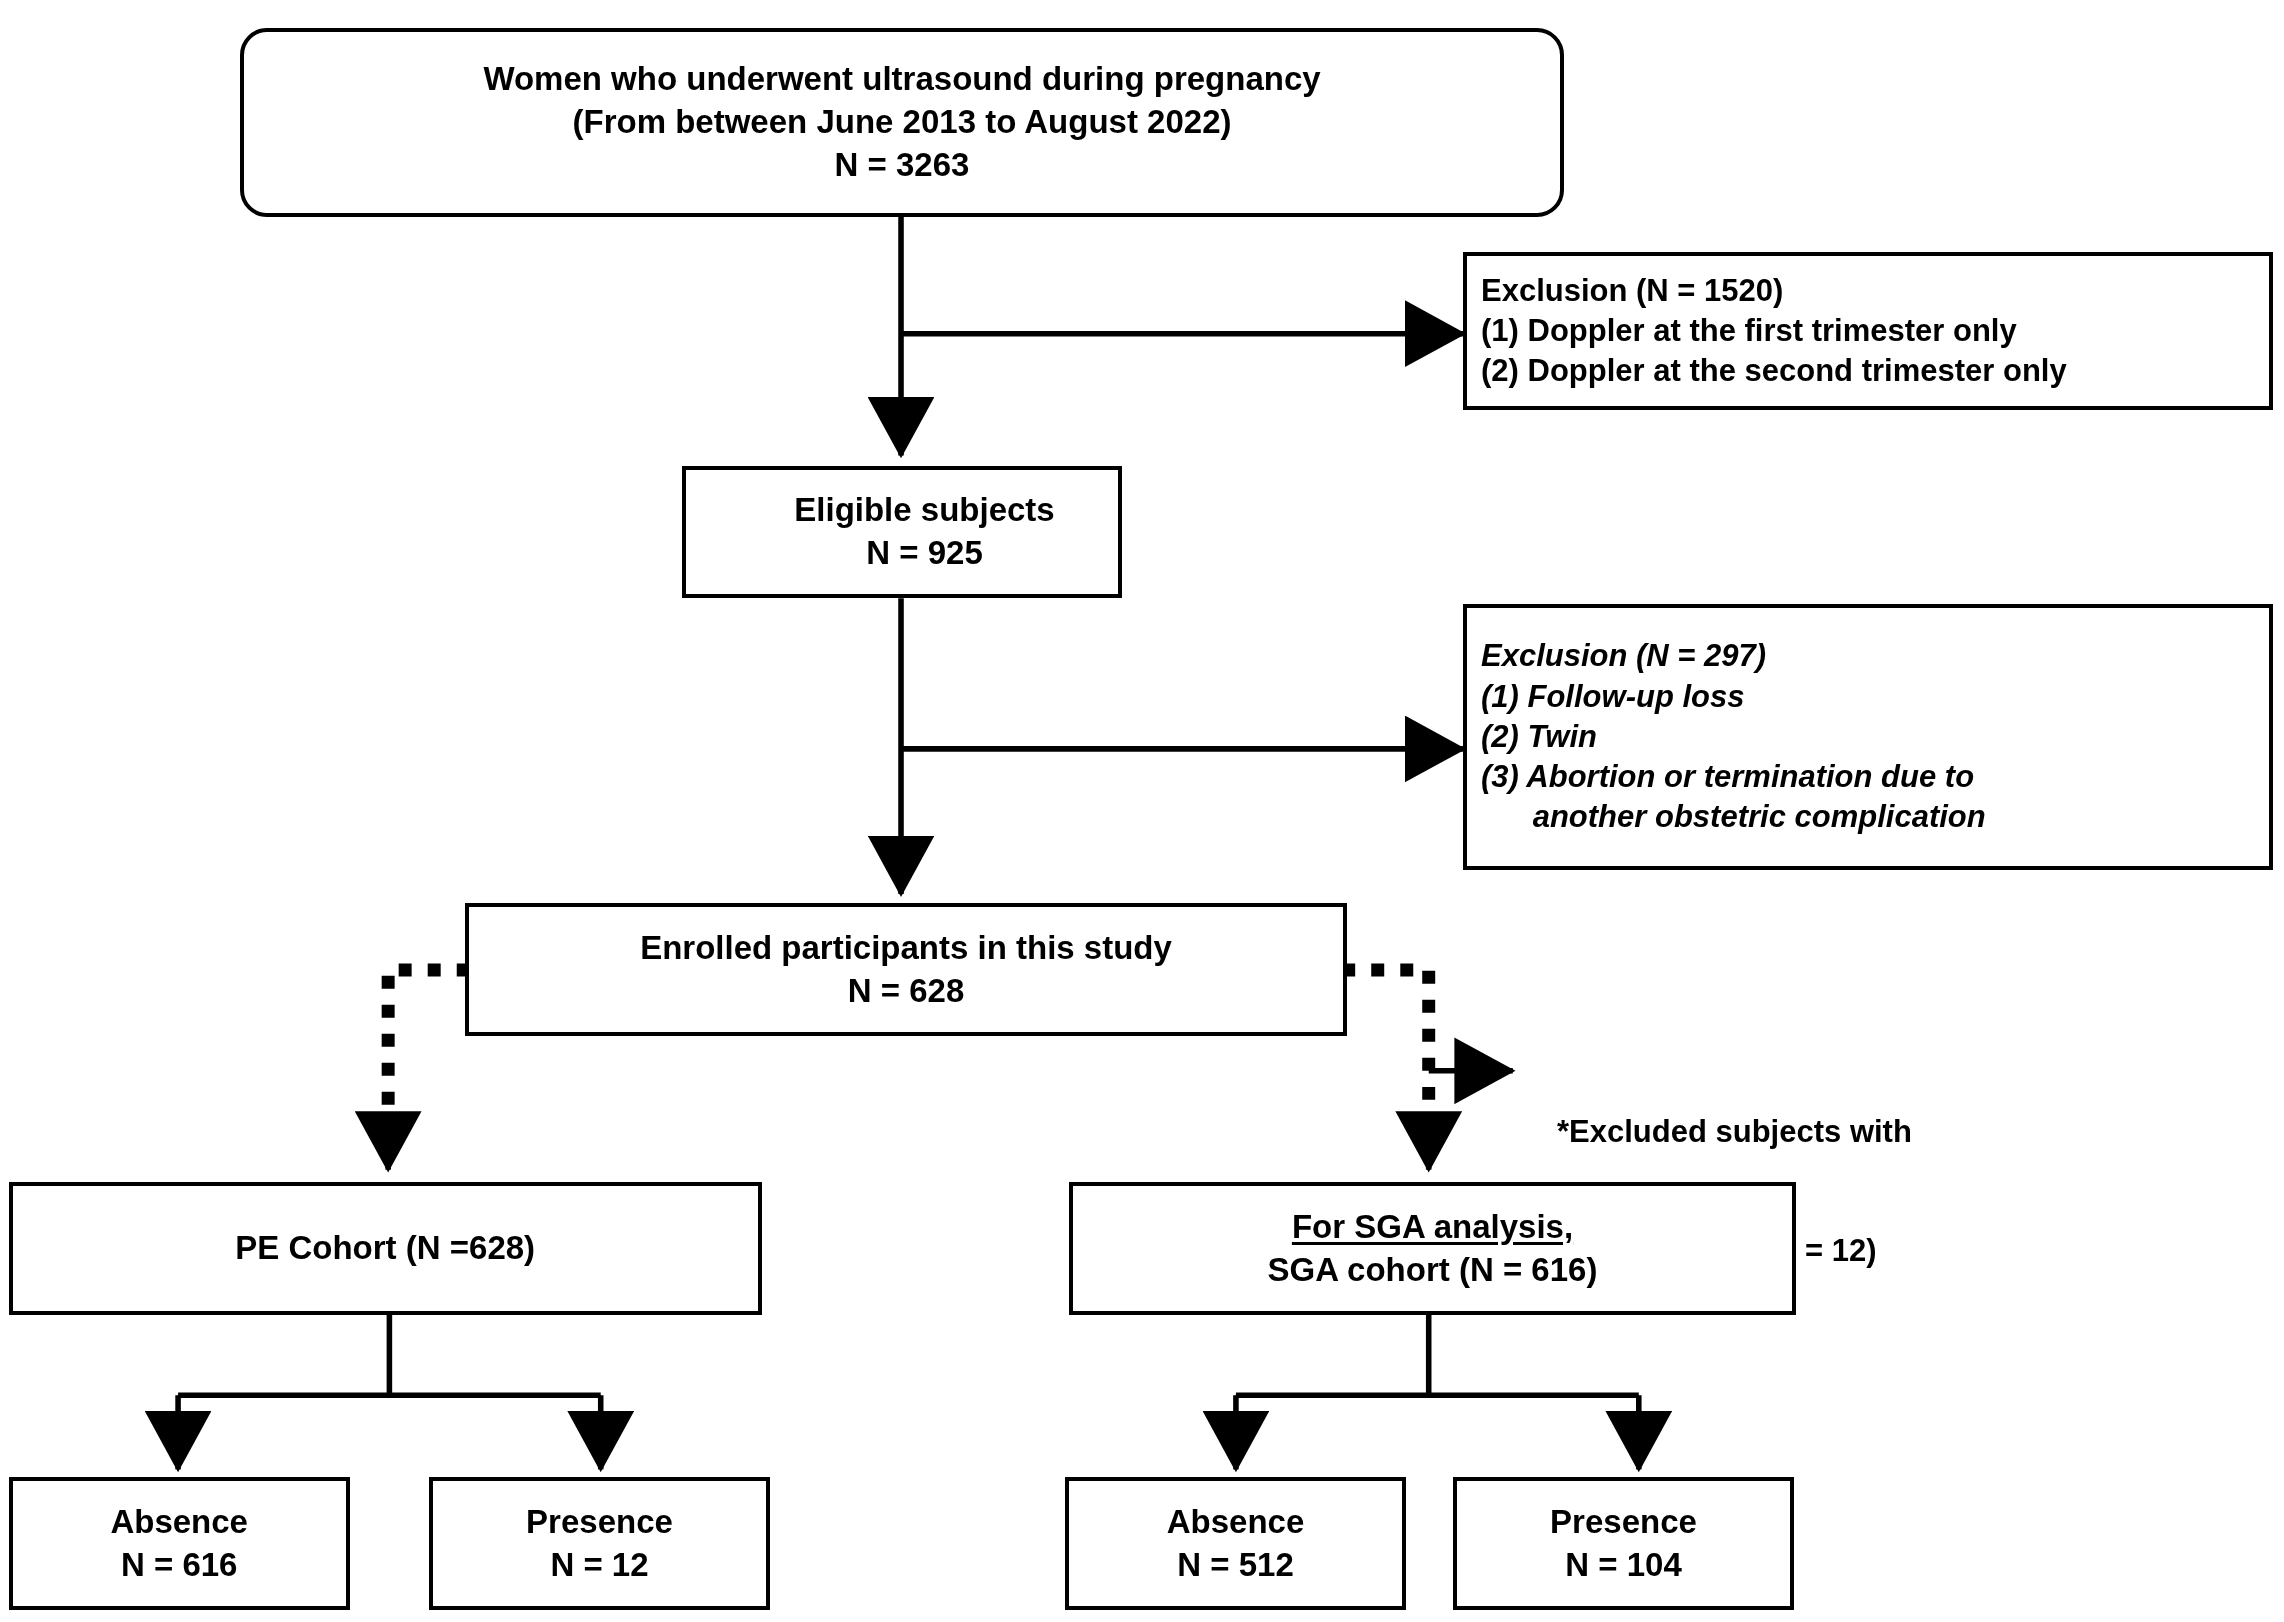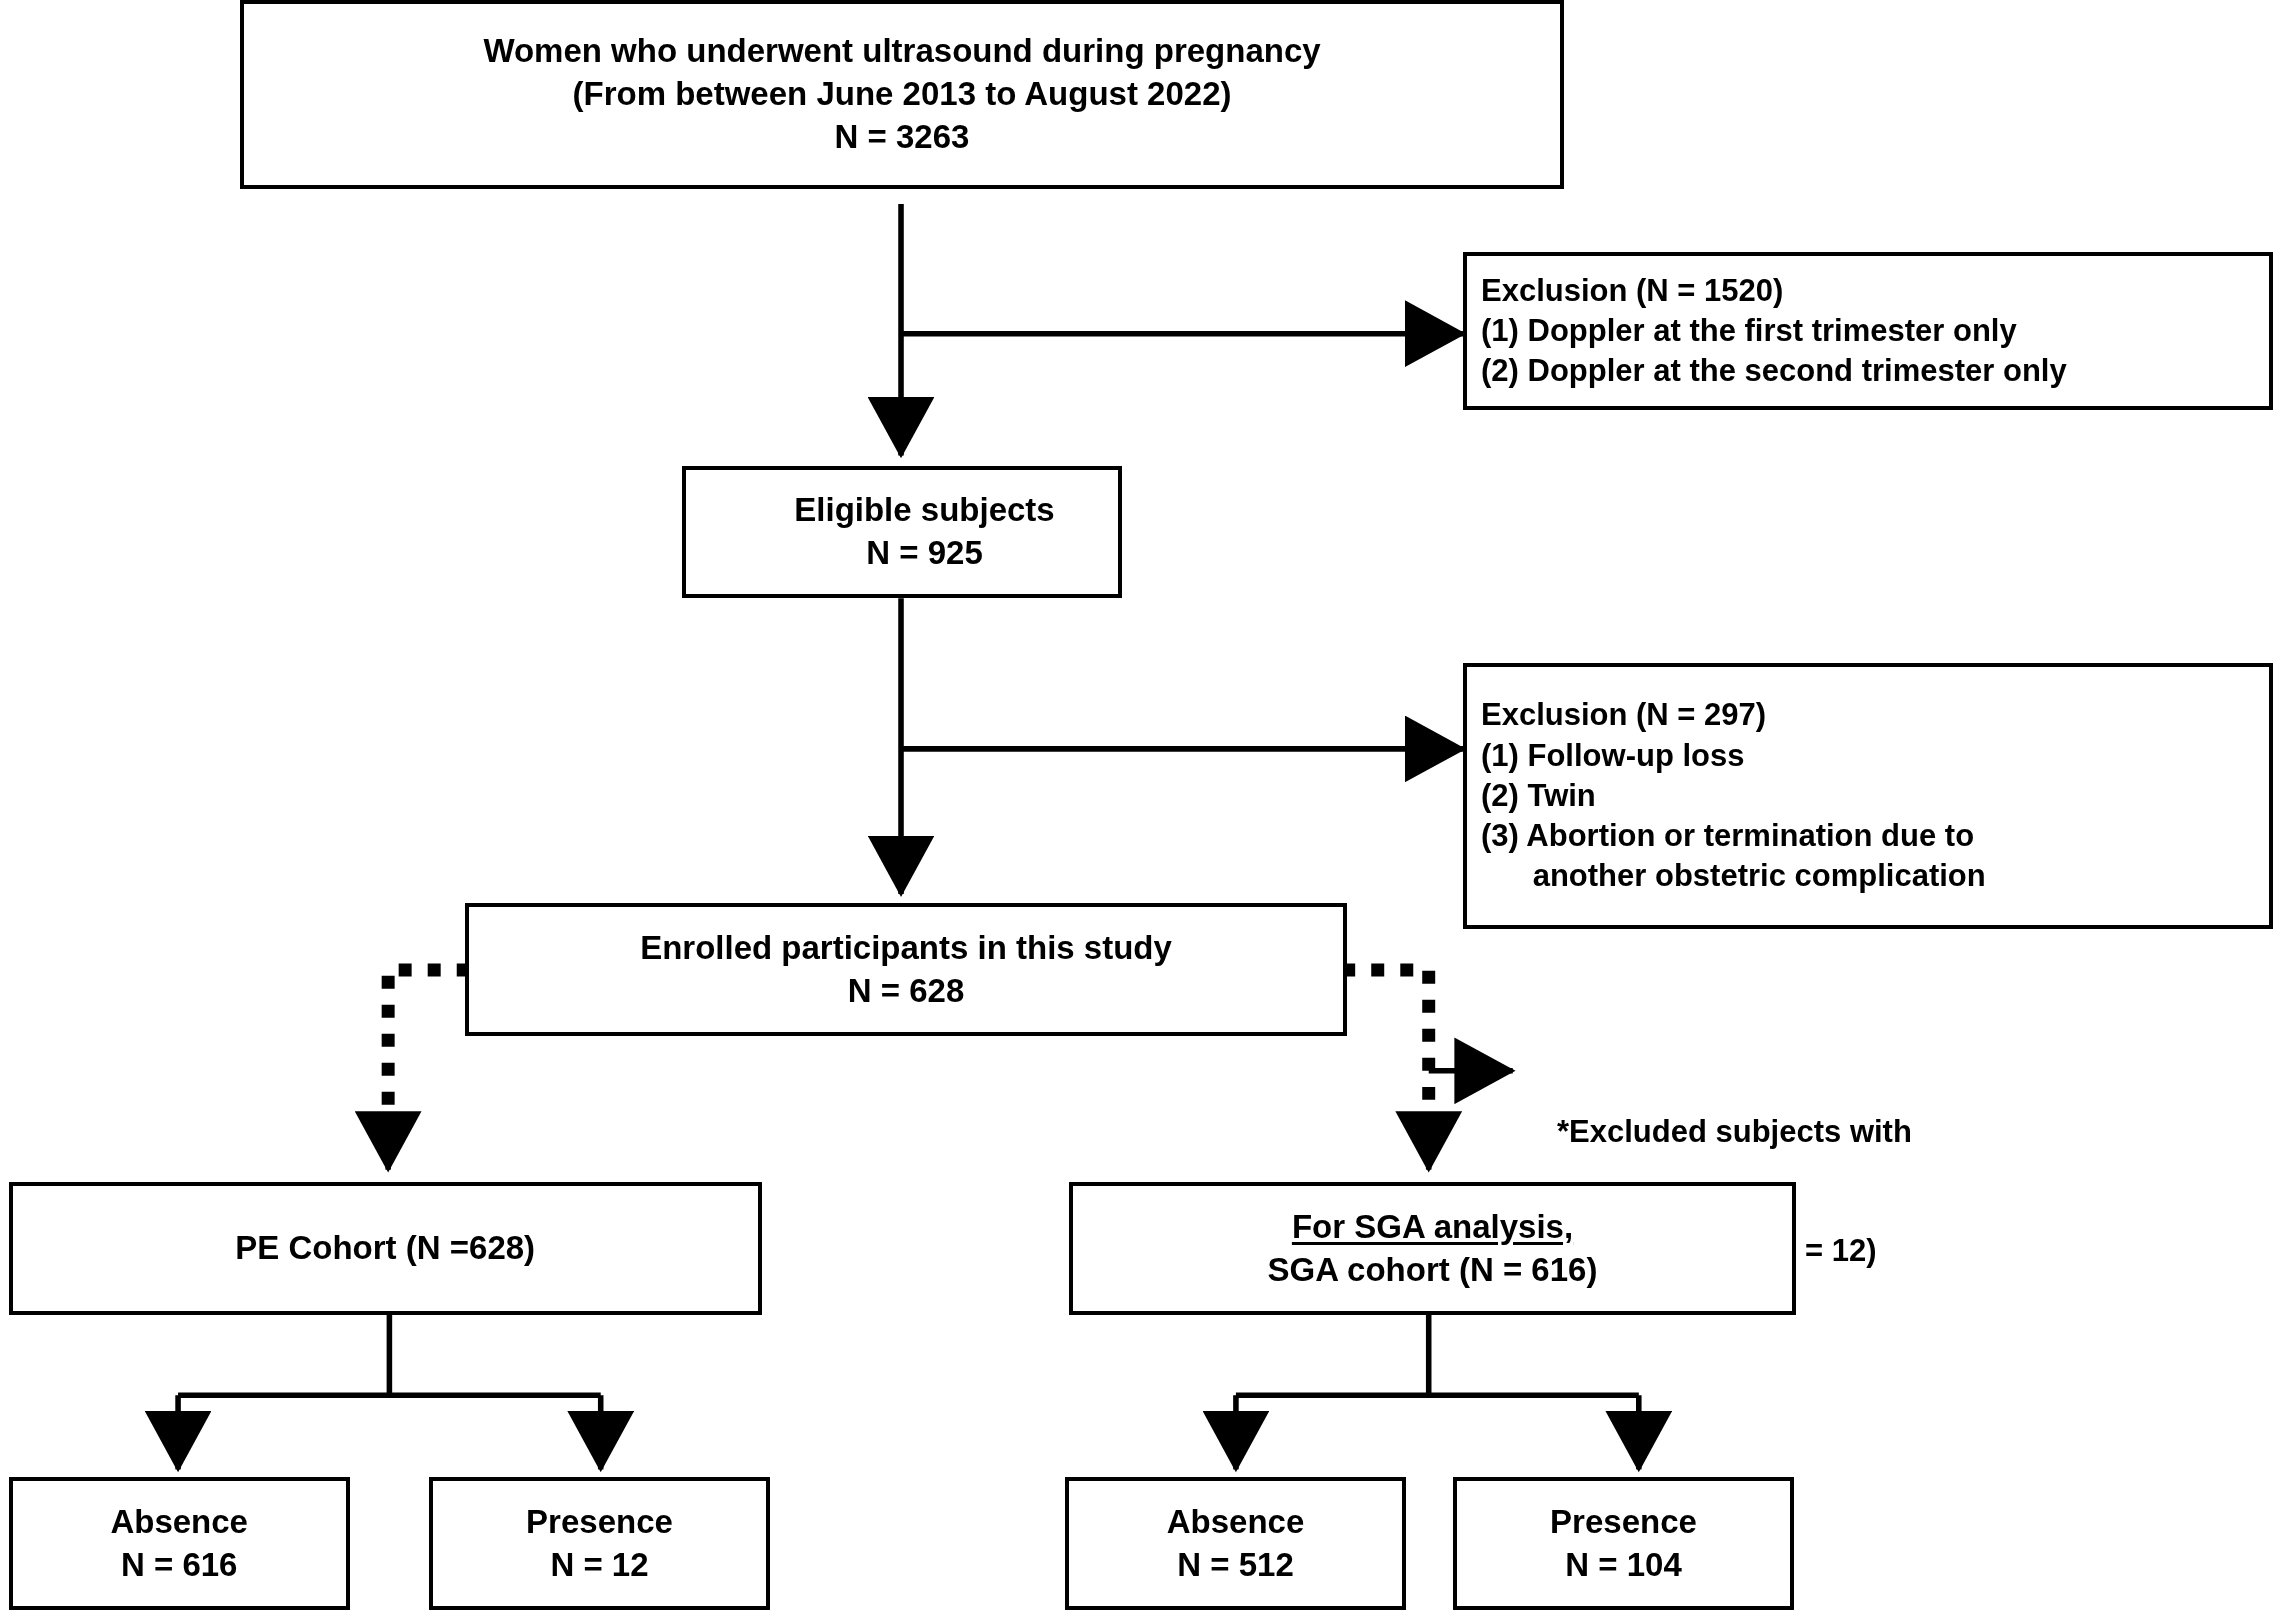--- a/index.html
+++ b/index.html
@@ -66,38 +66,38 @@
     </g>
 
     <g>
       <path d="M 2312 2128 L 2312 2258" stroke="#000" stroke-width="9" fill="none"></path>
       <path d="M 2000 2258 L 2652 2258" stroke="#000" stroke-width="9" fill="none"></path>
       <path d="M 2000 2258 L 2000 2378" stroke="#000" stroke-width="9" fill="none" marker-end="url(#ah)"></path>
       <path d="M 2652 2258 L 2652 2378" stroke="#000" stroke-width="9" fill="none" marker-end="url(#ah)"></path>
     </g>
   </svg>
 
-  <div class="node" style="left:240px;top:0;width:1324px;height:189px;font-size:33px;">
+  <div class="node" style="left:240px;top:28px;width:1324px;height:189px;font-size:33px;border-radius:27px;">
     <span class="ln">Women who underwent ultrasound during pregnancy</span>
     <span class="ln">(From between June 2013 to August 2022)</span>
     <span class="ln">N = 3263</span>
   </div>
 
   <div class="node left pad" style="left:1463px;top:252px;width:810px;height:158px;font-size:31px;">
     <span class="ln">Exclusion (N = 1520)</span>
     <span class="ln">(1) Doppler at the first trimester only</span>
     <span class="ln">(2) Doppler at the second trimester only</span>
   </div>
 
   <div class="node" style="left:682px;top:466px;width:440px;height:132px;font-size:33px;padding-left:45px;">
     <span class="ln">Eligible subjects</span>
     <span class="ln">N = 925</span>
   </div>
 
-  <div class="node left pad" style="left:1463px;top:663px;width:810px;height:266px;font-size:31px;">
+  <div class="node left pad" style="left:1463px;top:604px;width:810px;height:266px;font-size:31px;font-style:italic;">
     <span class="ln">Exclusion (N = 297)</span>
     <span class="ln">(1) Follow-up loss</span>
     <span class="ln">(2) Twin</span>
     <span class="ln">(3) Abortion or termination due to</span>
     <span class="ln">      another obstetric complication</span>
   </div>
 
   <div class="node" style="left:465px;top:903px;width:882px;height:133px;font-size:33px;">
     <span class="ln">Enrolled participants in this study</span>
     <span class="ln">N = 628</span>

